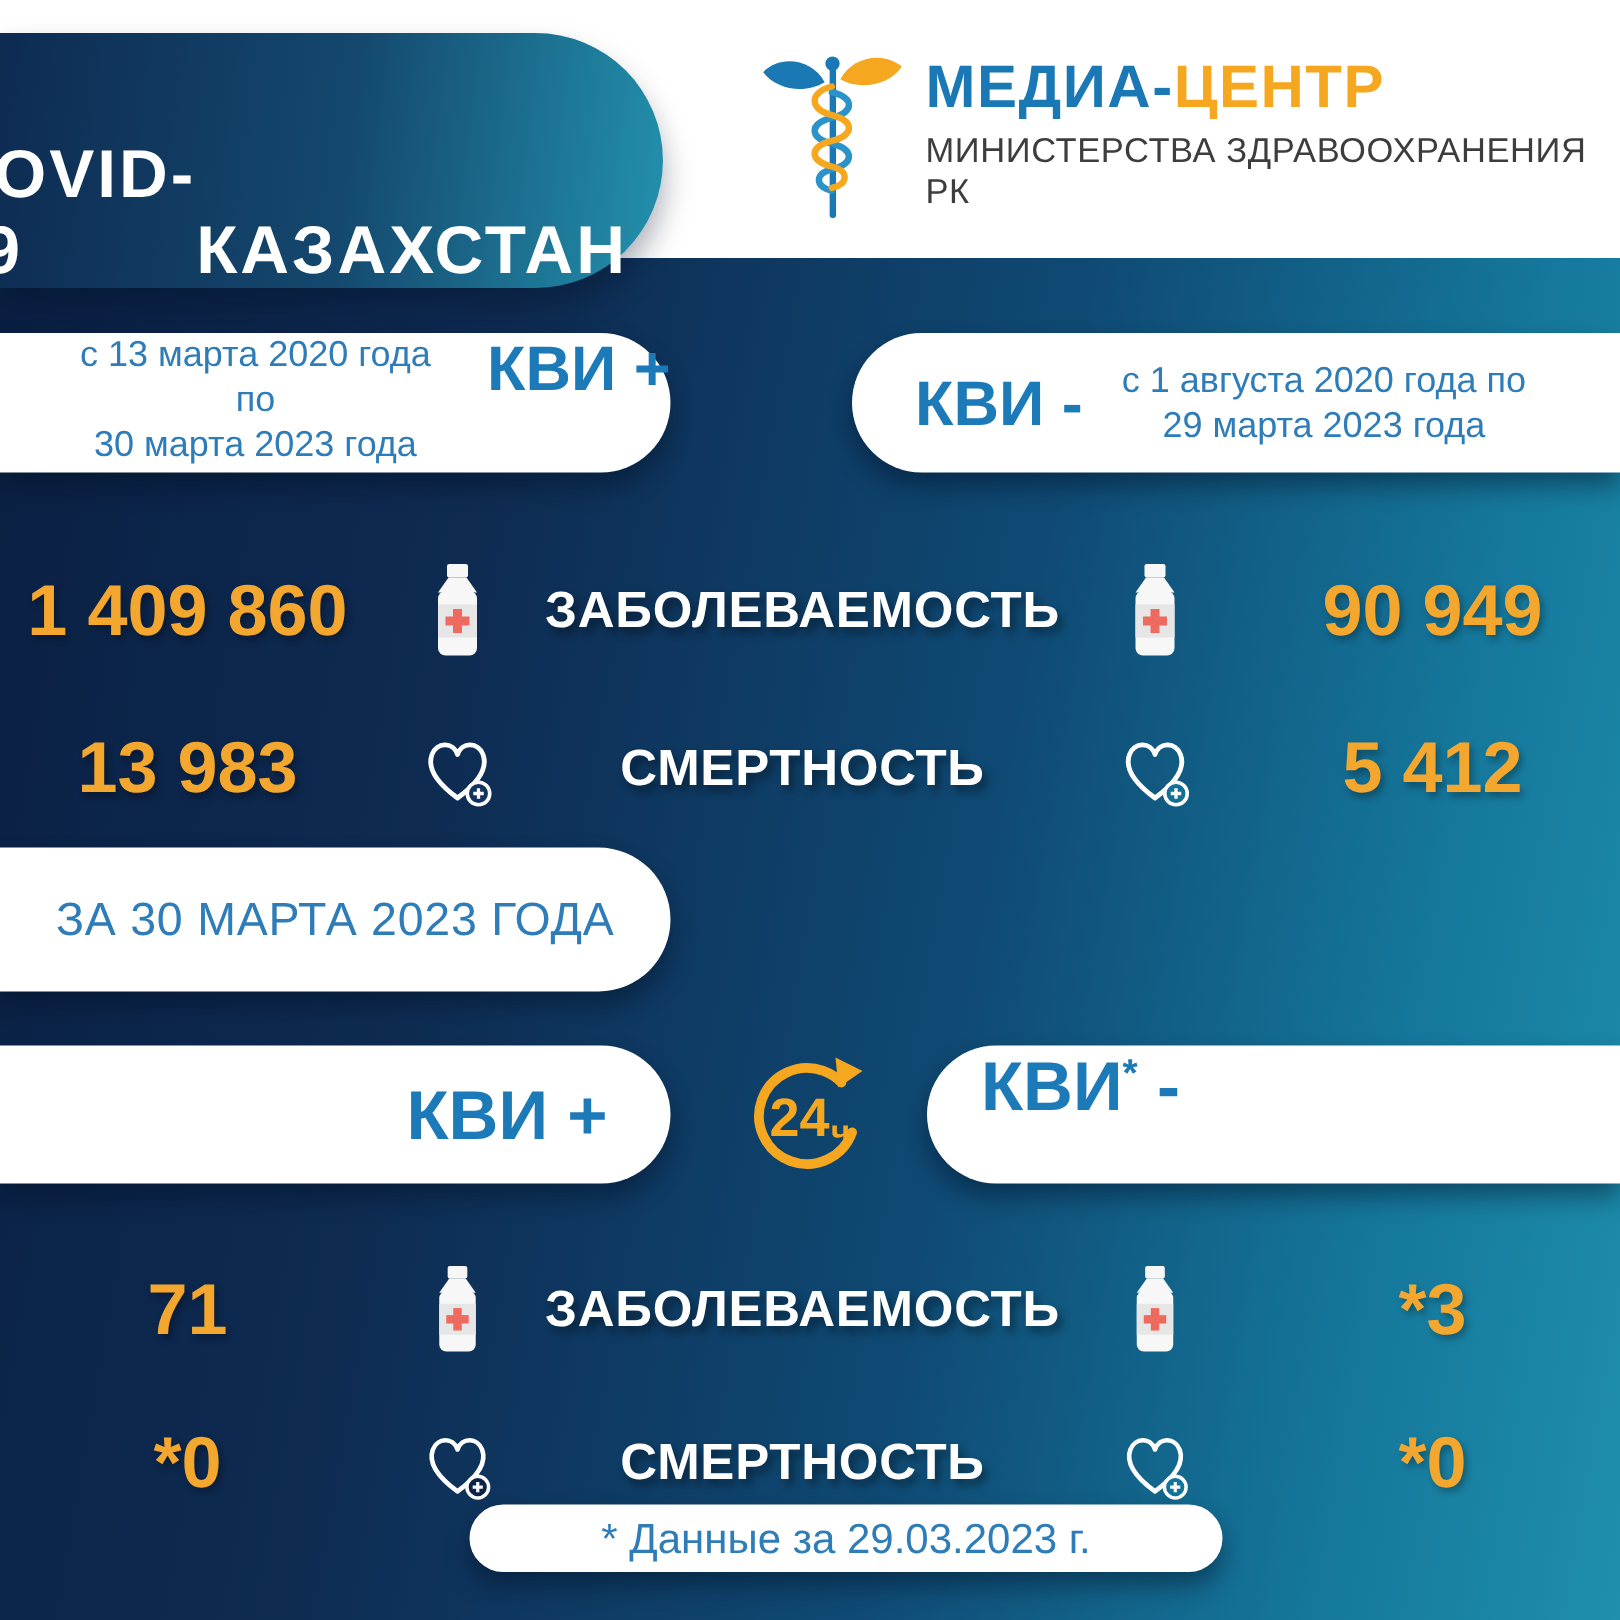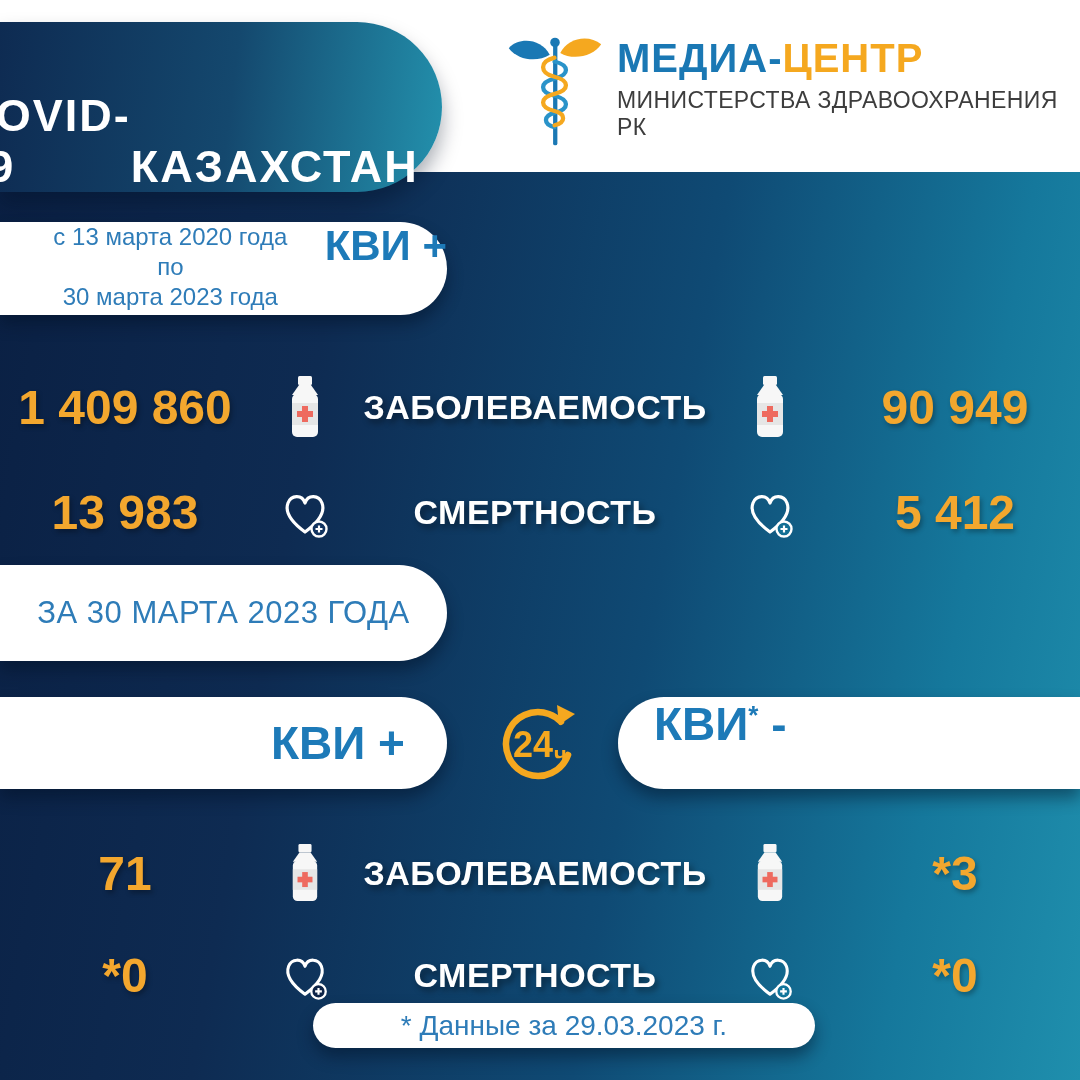--- a/index.html
+++ b/index.html
@@ -100,20 +100,27 @@
   </div>
 
   <div class="pill pill-l1">
     <div class="period">
       <div>с 13 марта 2020 года по</div>
       <div>30 марта 2023 года</div>
     </div>
     <div class="kvi-label">КВИ +</div>
   </div>
 
+  <div class="pill pill-r1">
+    <div class="kvi-label">КВИ -</div>
+    <div class="period">
+      <div>с 1 августа 2020 года по</div>
+      <div>29 марта 2023 года</div>
+    </div>
+  </div>
 
   <div class="srow r1">
     <div class="c1 num">1 409 860</div>
     <div class="c2">
         <span class="icon">
       <svg width="36" height="62" viewBox="0 0 36 62">
         <rect x="11" y="0" width="14" height="9" rx="1.5" fill="#f7f7f7"></rect>
         <path d="M12,9 h12 l7,10 h-26 z" fill="#f7f7f7"></path>
         <rect x="5" y="18" width="26" height="43" rx="5" fill="#f7f7f7"></rect>
         <rect x="5" y="27" width="26" height="22" fill="#e6e6e6"></rect>

